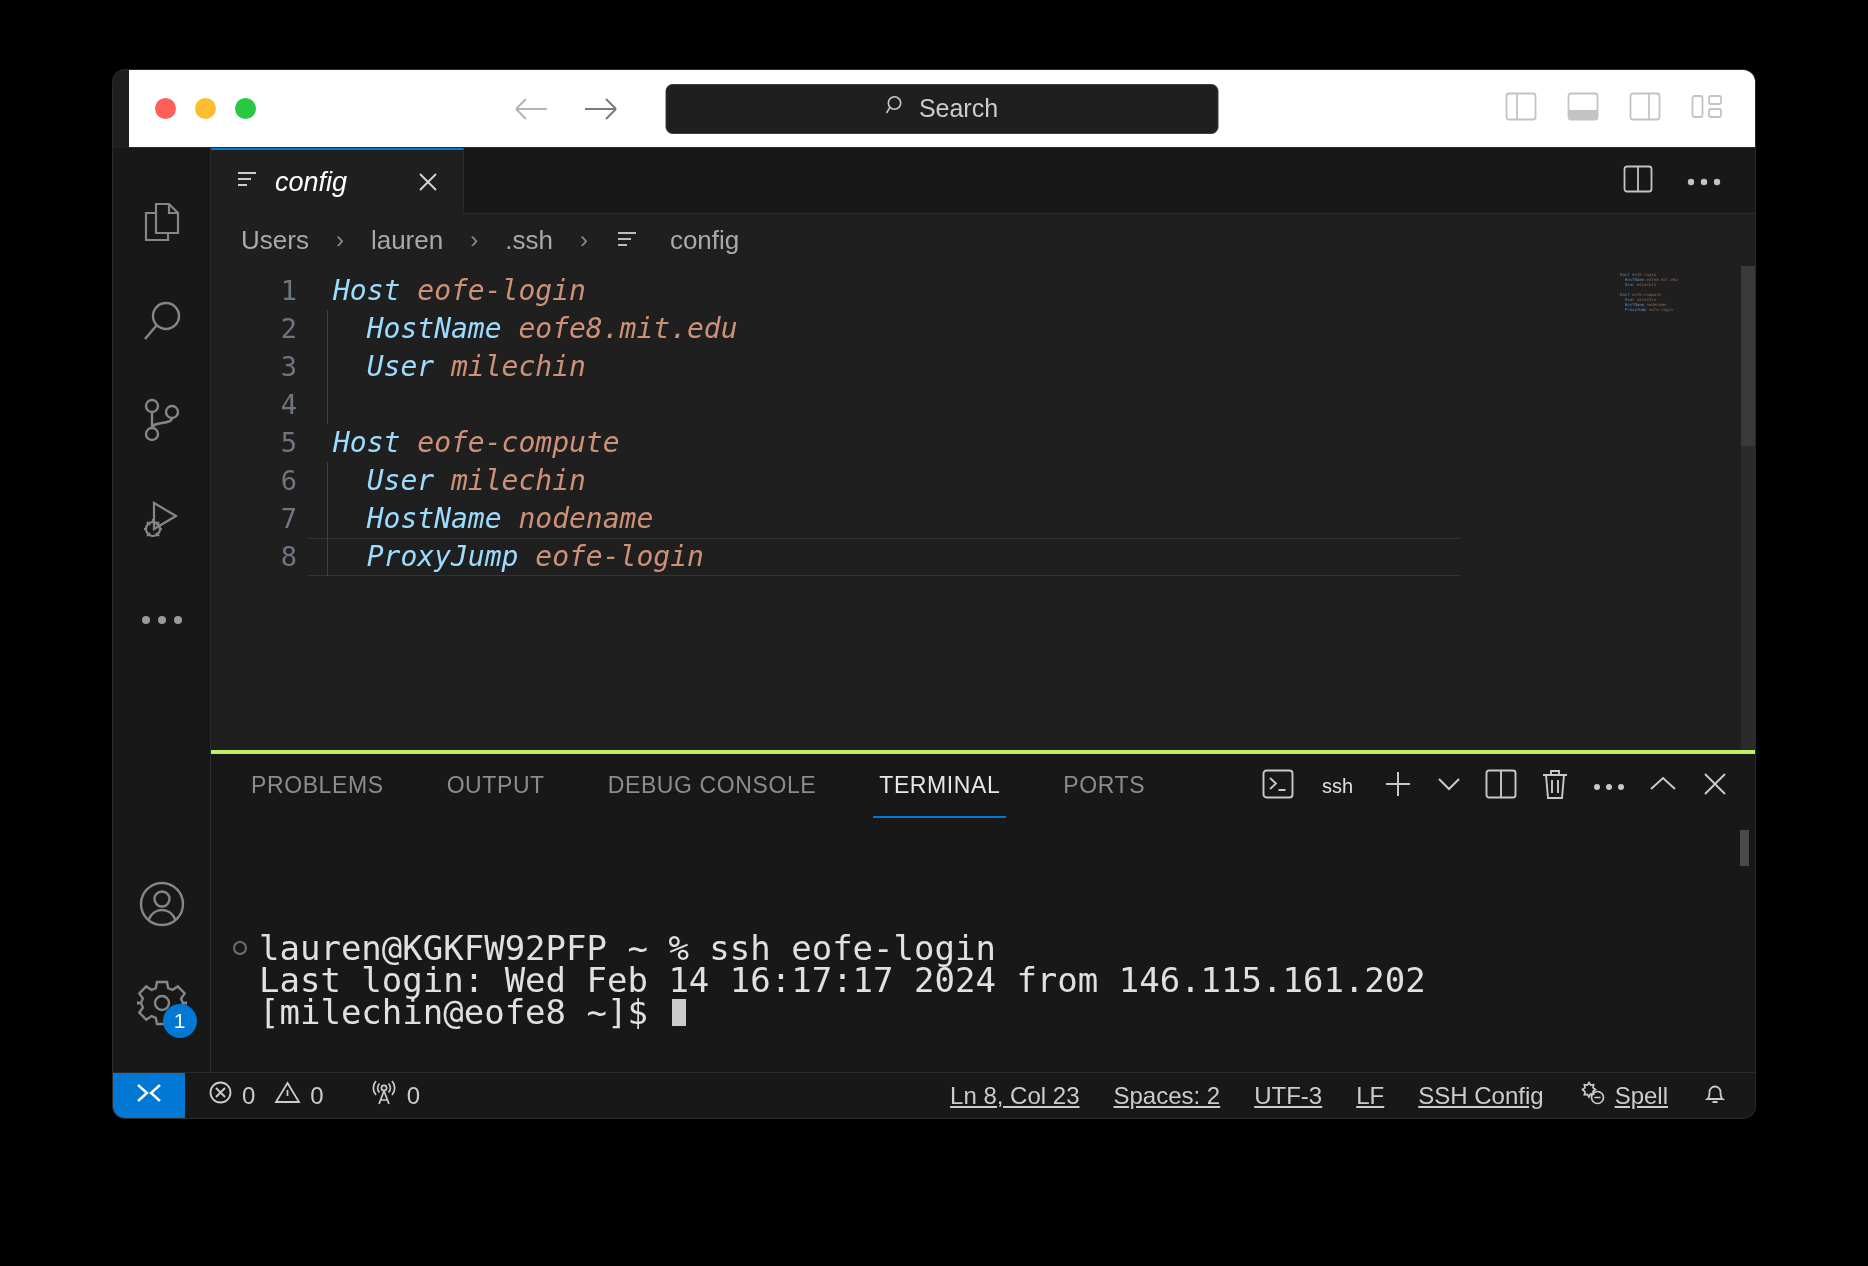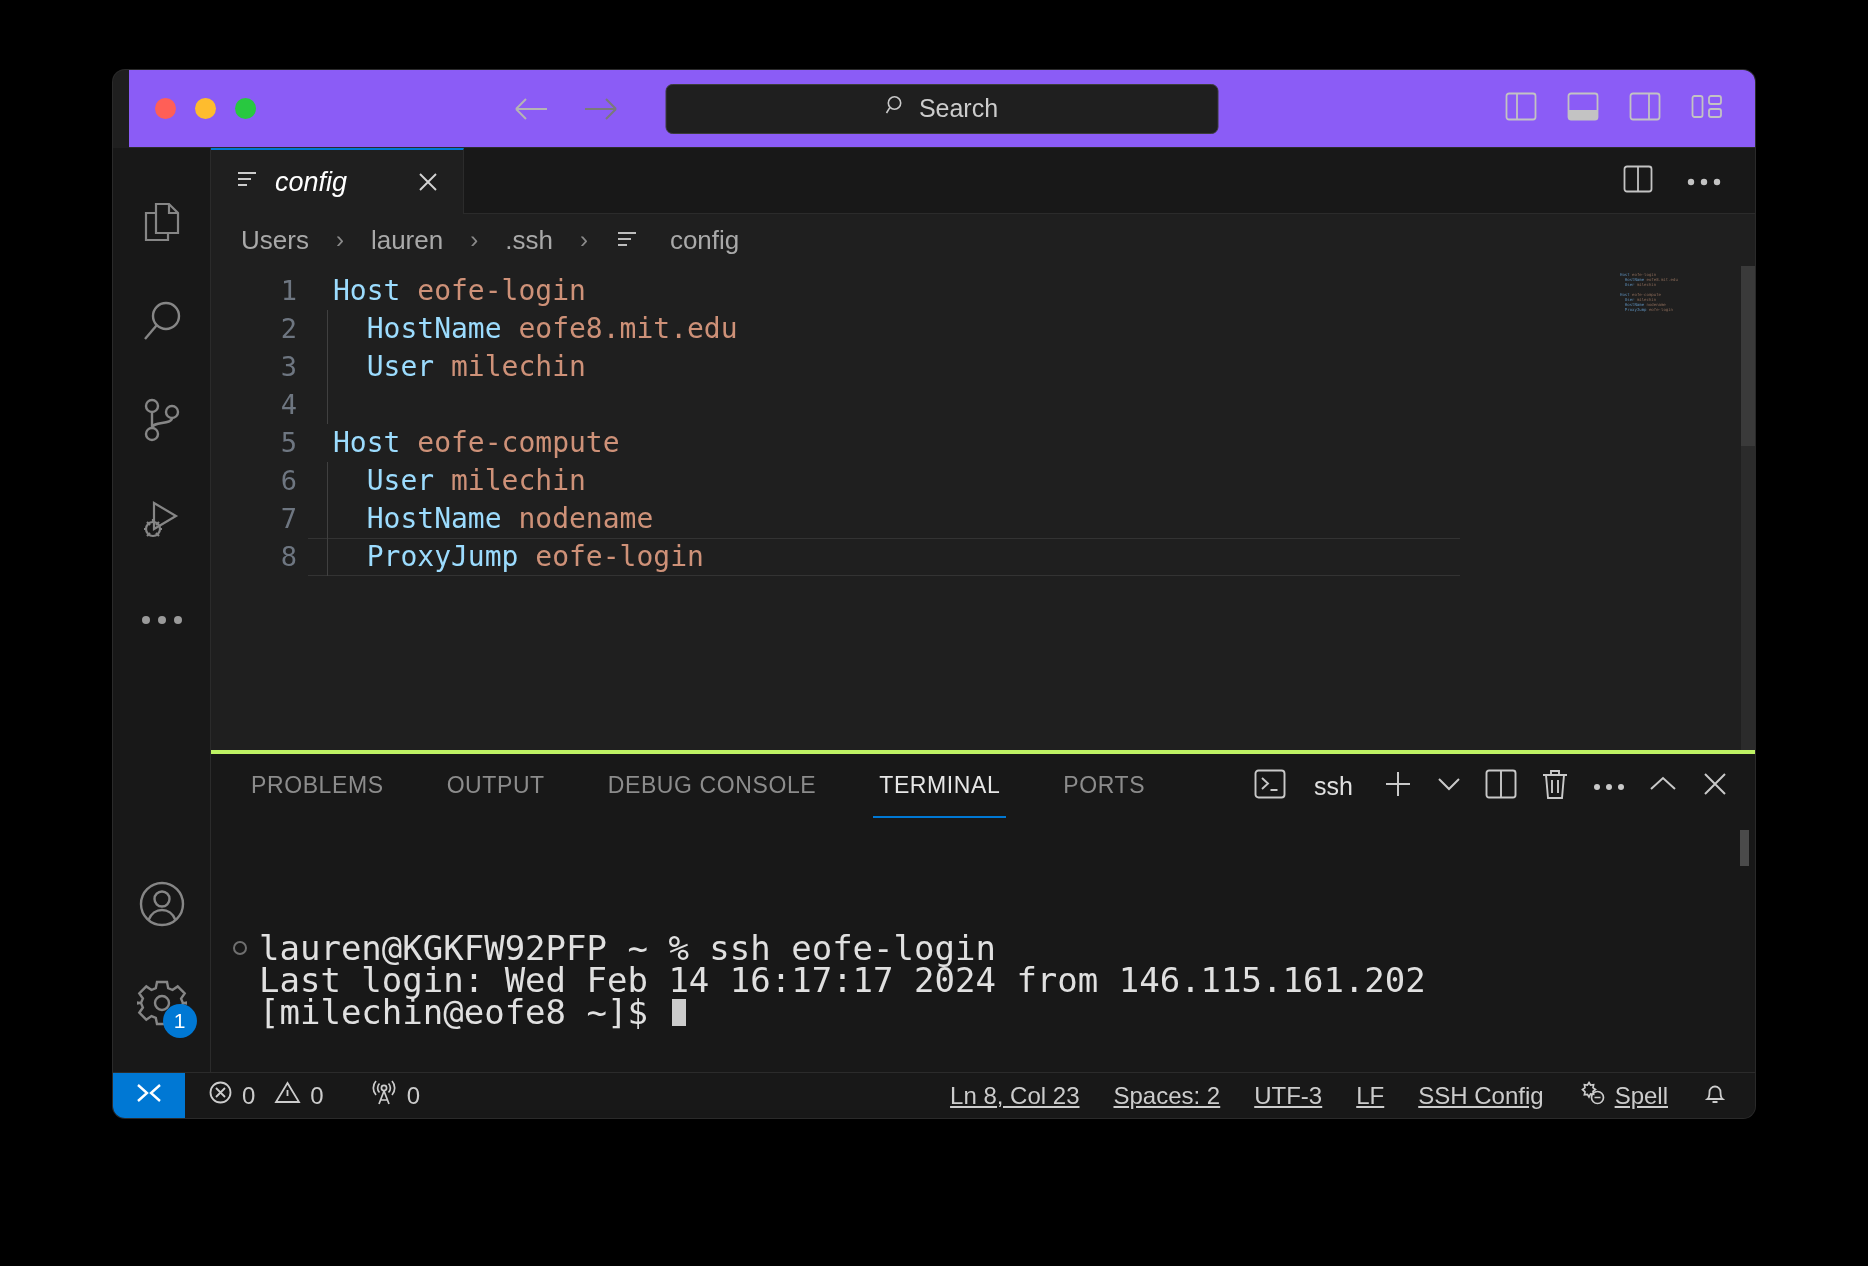--- a/index.html
+++ b/index.html
@@ -16,21 +16,21 @@
     background: #1f1f1f;
     border-radius: 12px;
     overflow: hidden;
     display: flex;
     flex-direction: column;
     box-shadow: 0 0 0 1px #2a2a2a;
   }
   
   .titlebar {
     height: 78px;
-    background: #8b5cf6;
+    background: #ffffff;
     display: flex;
     align-items: center;
     position: relative;
     flex: 0 0 78px;
     border-bottom: 1px solid #2b2b2b;
     margin-left: 16px;
   }
   .traffic {
     display: flex; gap: 19px;
     margin-left: 26px;
@@ -188,20 +188,21 @@
     text-align: right;
     color: #6e7681;
     padding-right: 0;
     flex: 0 0 86px;
     font-size: 27px;
   }
   .ltext {
     padding-left: 36px;
     white-space: pre;
     position: relative;
+    font-style: italic;
   }
   .indent-guide {
     position: absolute;
     left: 116px;
     width: 1px;
     background: #404040;
   }
   .kw { color: #9cdcfe; }
   .val { color: #ce9178; }
   .minimap {
@@ -245,21 +246,21 @@
     color: #8c8c8c;
     border-bottom: 2px solid transparent;
   }
   .ptab.active { color: #e7e7e7; border-bottom: 2px solid #0078d4; }
   .panel-actions {
     position: absolute;
     right: 26px; top: 0; height: 64px;
     display: flex; align-items: center; gap: 24px;
     color: #cccccc;
   }
-  .ssh-label { font-size: 25px; color: #e0e0e0; margin-left: 4px; margin-right: 6px; }
+  .ssh-label { font-size: 20px; color: #e0e0e0; margin-left: 4px; margin-right: 6px; }
   .terminal {
     flex: 1;
     padding: 18px 0 0 22px;
     font-family: "DejaVu Sans Mono", monospace;
     font-size: 34px;
     line-height: 32px;
     color: #e0e0e0;
     position: relative;
     white-space: pre;
   }

